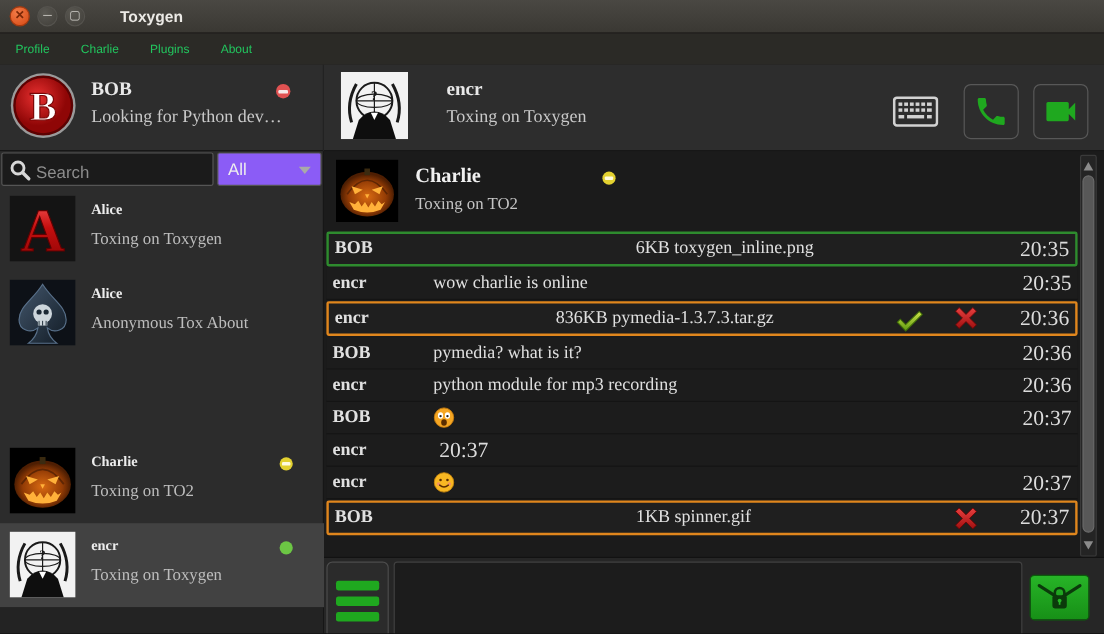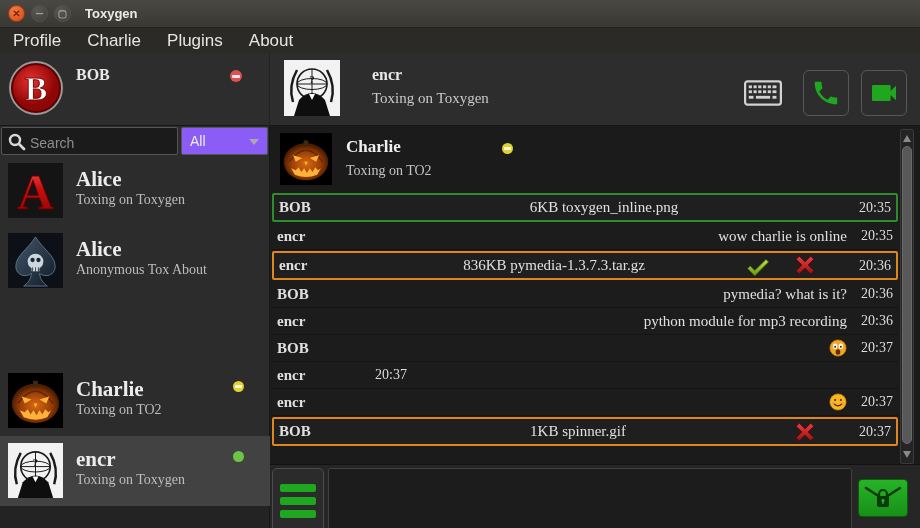--- a/index.html
+++ b/index.html
@@ -12,25 +12,25 @@
   .titlebar { position:absolute; left:0; top:0; width:920px; height:28px;
     background:linear-gradient(#4a4843,#3a3833); border-bottom:1px solid #262420;
     display:flex; align-items:center; }
   .winbtns { display:flex; gap:6px; margin-left:8px; }
   .winbtn { width:17px; height:17px; border-radius:50%; border:1px solid #55534e;
     background:radial-gradient(circle at 35% 30%, #5a5852, #403e39);
     display:flex; align-items:center; justify-content:center;
     font-size:10px; color:#cfcdc8; line-height:1; cursor:default; }
   .winbtn.close { background:radial-gradient(circle at 35% 30%, #f27b47, #d64813);
     border-color:#a33a10; color:#7c2807; font-weight:bold; }
-  .win-title { margin-left:14px; font-weight:bold; font-size:13px; color:#eceae6; }
+  .win-title { margin-left:29px; font-weight:bold; font-size:13px; color:#eceae6; }
   
   .menubar { position:absolute; left:0; top:28px; width:920px; height:26px;
     background:#2b2a26; display:flex; align-items:center; gap:26px; padding-left:13px; }
-  .menu-item { font-size:17px; color:#e5e5e5; }
+  .menu-item { font-size:10px; color:#22c55e; }
   
   .toppanel { position:absolute; left:0; top:54px; width:920px; height:72px;
     background:#2d2d2d; border-bottom:1px solid #171717; }
   .selfpanel { position:absolute; left:0; top:0; width:270px; height:72px; border-right:1px solid #222; }
   .avatar56 { position:absolute; left:8px; top:6px; width:56px; height:56px; }
   .p-name { position:absolute; left:76px; top:12px; font-family:"Liberation Serif",serif;
     font-weight:bold; font-size:16px; color:#e8e8e8; }
   .p-status { position:absolute; left:76px; top:36px; font-family:"Liberation Serif",serif;
     font-size:15px; color:#c9c9c9; }
   
@@ -62,21 +62,21 @@
   .search-ico { position:absolute; left:5px; top:4px; }
   .filterbox { position:absolute; left:181px; top:1px; width:87px; height:28px;
     background:#8b5cf6; border:1px solid #555; border-radius:2px;
     font-size:14px; color:#eee; line-height:26px; padding-left:8px; }
   .filter-caret { position:absolute; right:8px; top:11px; width:0; height:0;
     border-left:5px solid transparent; border-right:5px solid transparent; border-top:6px solid #a9a9a9; }
   .contact { position:absolute; left:0; width:270px; height:70px; }
   .contact.selected { background:#424242; }
   .c-avatar { position:absolute; left:8px; top:7px; width:55px; height:55px; }
   .c-name { position:absolute; left:76px; top:11px; font-family:"Liberation Serif",serif;
-    font-weight:bold; font-size:21px; color:#ececec; }
+    font-weight:bold; font-size:12px; color:#ececec; }
   .c-status { position:absolute; left:76px; top:36px; font-family:"Liberation Serif",serif;
     font-size:14px; color:#bdbdbd; }
   .c-dot { right:26px; top:15px; }
   .badge { position:absolute; left:50px; top:48px; min-width:27px; height:22px; border-radius:11px;
     background:radial-gradient(circle at 40% 30%, #f43b3b, #c70e15); color:#fff; font-weight:bold;
     font-size:14px; text-align:center; line-height:22px; box-shadow:0 1px 2px rgba(0,0,0,.6); }
   .sidebar-bottom { position:absolute; left:0; top:380px; width:269px; height:22px; background:#232323; }
   
   .chatcol { position:absolute; left:270px; top:126px; width:650px; height:402px; background:#1b1b1b; }
   .chat-topcontact { position:absolute; left:2px; top:3px; width:626px; height:60px; }
@@ -87,23 +87,23 @@
     font-size:14px; color:#c4c4c4; }
   .ct-dot { left:230px; top:14px; }
   .messages { position:absolute; left:2px; top:66px; width:626px;
     font-family:"Liberation Serif",serif; font-size:15px; color:#e0e0e0; }
   .msg { display:flex; align-items:center; height:27px; padding:0 5px;
     border-bottom:1px solid #141414; background:#1c1c1c; }
   .msg.ft { height:29px; border:2px solid; border-radius:2px; margin:1px 0; background:#1f1f1f; }
   .msg.ft.b-green { border-color:#2e8b2e; }
   .msg.ft.b-orange { border-color:#e0861d; }
   .m-sender { width:84px; font-weight:bold; flex:none; }
-  .m-text { flex:1; text-align:right; overflow:hidden; white-space:nowrap; }
+  .m-text { flex:1; text-align:left; overflow:hidden; white-space:nowrap; }
   .m-file { flex:1; text-align:center; overflow:hidden; white-space:nowrap; }
-  .m-time { width:46px; text-align:right; flex:none; font-size:14px; color:#dcdcdc; }
+  .m-time { width:46px; text-align:right; flex:none; font-size:18px; color:#dcdcdc; }
   .m-actions { display:flex; gap:22px; margin-right:28px; flex:none; }
   .emoji { width:18px; height:18px; display:inline-block; vertical-align:middle; }
   
   .vscroll { position:absolute; left:630px; top:3px; width:14px; height:335px;
     background:#242424; border:1px solid #3a3a3a; border-radius:2px; }
   .vs-up, .vs-down { position:absolute; left:2px; width:8px; height:8px; }
   .vs-up { top:4px; border-left:4px solid transparent; border-right:4px solid transparent;
     border-bottom:7px solid #8a8a8a; width:0; }
   .vs-down { bottom:4px; border-left:4px solid transparent; border-right:4px solid transparent;
     border-top:7px solid #8a8a8a; width:0; }
@@ -177,20 +177,21 @@
   </div>
 
   <div class="toppanel">
     <div class="selfpanel">
       <svg class="avatar56" viewBox="0 0 56 56">
         <circle cx="28" cy="28" r="27" fill="#9a9a9a"></circle>
         <circle cx="28" cy="28" r="24" fill="url(#bobgrad)" stroke="#5c0202" stroke-width="2"></circle>
         <text x="28" y="40" text-anchor="middle" font-family="Liberation Serif,serif" font-size="34" font-weight="bold" fill="#ffffff" stroke="#7a0505" stroke-width="1">B</text>
       </svg>
       <div class="p-name">BOB</div>
+      <div class="p-status">Looking for Python dev…</div>
       <span class="dot dot-busy" style="right:27px; top:16px;"></span>
     </div>
     <div class="contactheader">
       <svg class="avatar56" viewBox="0 0 56 56" style="left:14px;">
         <rect width="56" height="56" fill="#f2f2f2"></rect>
         <path d="M9,42 Q4,26 13,10" fill="none" stroke="#1a1a1a" stroke-width="2.5"></path>
         <path d="M47,42 Q52,26 43,10" fill="none" stroke="#1a1a1a" stroke-width="2.5"></path>
         <circle cx="28" cy="24" r="15" fill="none" stroke="#1a1a1a" stroke-width="1.6"></circle>
         <ellipse cx="28" cy="24" rx="15" ry="5.5" fill="none" stroke="#1a1a1a" stroke-width="1"></ellipse>
         <path d="M28,9 v30 M13,24 h30" stroke="#1a1a1a" stroke-width="1"></path>

